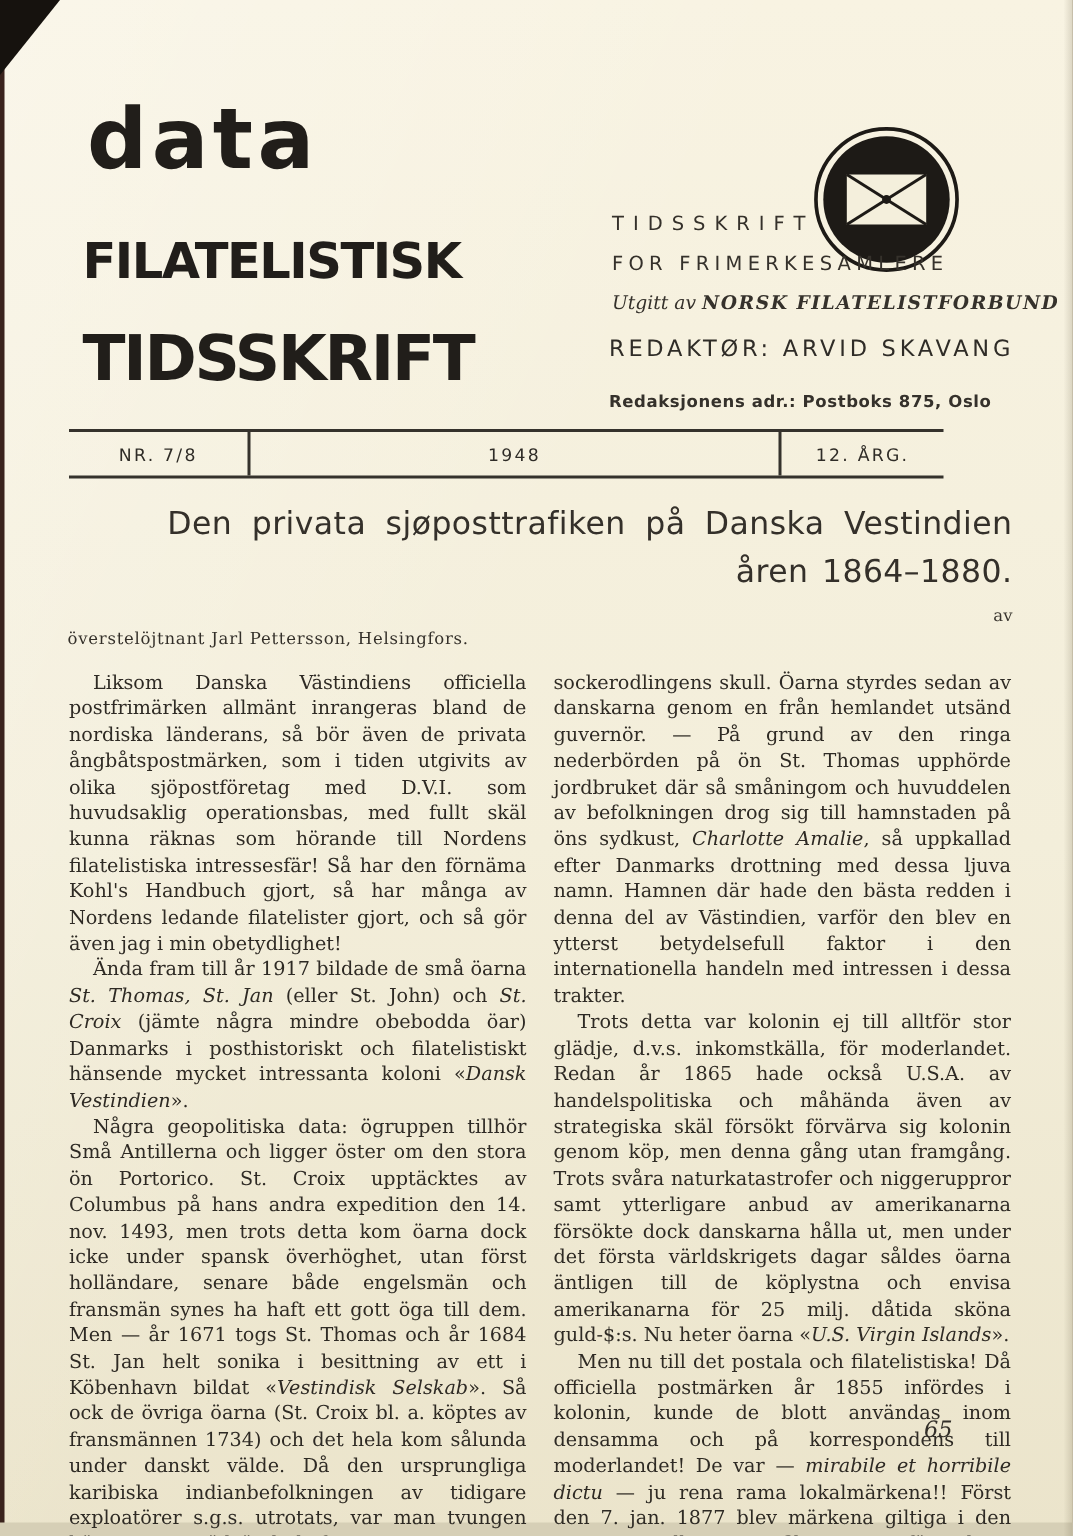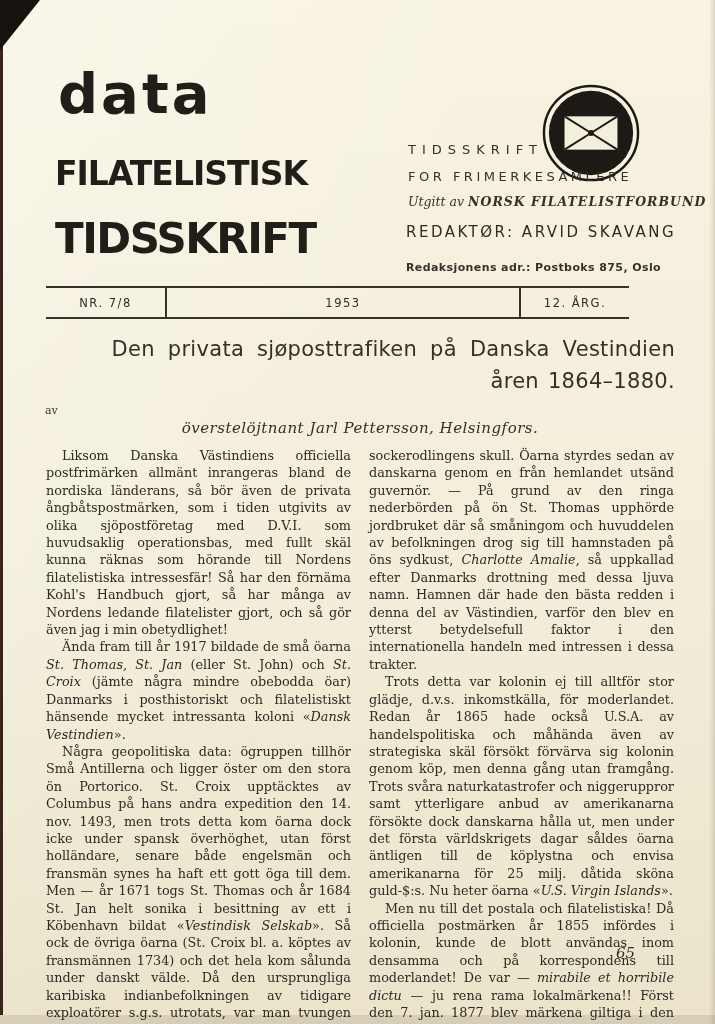--- a/index.html
+++ b/index.html
@@ -39,23 +39,23 @@
     font-family:"DejaVu Sans",sans-serif;font-size:11.5px;letter-spacing:1.5px;color:#2f2c27;}
   .issue-bar .cell{display:flex;align-items:center;justify-content:center;}
   .cell-nr{width:119px;border-right:2px solid #35322c;}
   .cell-year{flex:1;border-right:2px solid #35322c;}
   .cell-vol{width:108px;}
   
   .title{position:absolute;left:45px;width:630px;text-align:right;
     font-family:"DejaVu Sans",sans-serif;color:#34302a;font-size:21px;letter-spacing:0.3px;}
   .title1{top:337px;word-spacing:6px;}
   .title2{top:369px;word-spacing:2px;}
-  .byline-av{position:absolute;left:45px;top:404px;width:630px;text-align:left;font-size:11px;color:#3a362f;}
-  .byline-author{position:absolute;left:45px;top:419px;width:630px;text-align:center;
-    font-style:italic;font-size:15px;letter-spacing:0.5px;color:#332f29;}
+  .byline-av{position:absolute;left:45px;top:404px;width:630px;text-align:right;font-size:11px;color:#3a362f;}
+  .byline-author{position:absolute;left:45px;top:419px;width:630px;
+    font-size:11px;letter-spacing:0.5px;color:#332f29;}
   
   .columns{position:absolute;left:46px;top:447px;width:628px;display:flex;gap:18px;}
   .col{width:305px;}
   .body-para{margin:0;font-size:12.8px;line-height:17.4px;text-align:justify;color:#2e2a24;}
   .body-para.indent{text-indent:16px;}
   .body-para .it{font-style:italic;}
   
   .page-number{position:absolute;left:616px;top:944px;font-style:italic;font-size:15px;color:#332f29;}
 </style>
 </head>
@@ -86,21 +86,21 @@
   </div>
 
   <div class="pub pub1">TIDSSKRIFT</div>
   <div class="pub pub2">FOR FRIMERKESAMLERE</div>
   <div class="pub pub3"><span>Utgitt av </span><span class="org">NORSK FILATELISTFORBUND</span></div>
   <div class="pub pub4">REDAKTØR: ARVID SKAVANG</div>
   <div class="pub pub5">Redaksjonens adr.: Postboks 875, Oslo</div>
 
   <div class="issue-bar">
     <div class="cell cell-nr">NR. 7/8</div>
-    <div class="cell cell-year">1953</div>
+    <div class="cell cell-year">1948</div>
     <div class="cell cell-vol">12. ÅRG.</div>
   </div>
 
   <div class="title title1">Den privata sjøposttrafiken på Danska Vestindien</div>
   <div class="title title2">åren 1864–1880.</div>
   <div class="byline-av">av</div>
   <div class="byline-author">överstelöjtnant Jarl Pettersson, Helsingfors.</div>
 
   <div class="columns">
     <div class="col">

